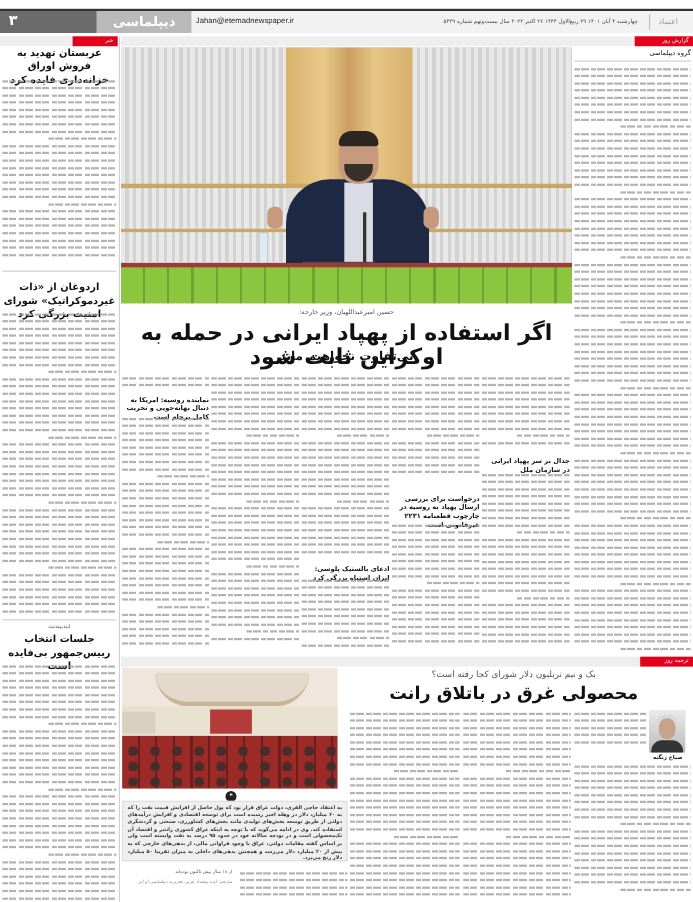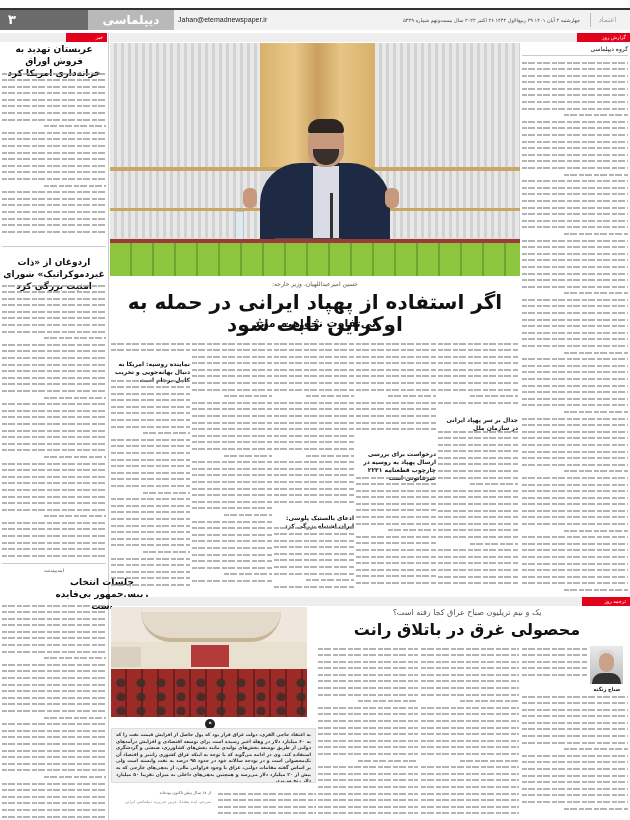--- a/index.html
+++ b/index.html
@@ -80,21 +80,21 @@
   <div class="logo">اعتماد</div>
 </div>
 
 <div class="tab-bar" style="left:0;top:33px;width:107px;"></div>
 <div class="red-tab" style="left:66px;top:33px;width:41px;">خبر</div>
 <div class="tab-bar" style="left:110px;top:33px;width:520px;"></div>
 <div class="red-tab" style="left:577px;top:33px;width:53px;">گزارش روز</div>
 
 <div class="vline" style="left:108px;top:33px;height:787px;"></div>
 
-<div class="headline-sm" style="left:2px;top:43px;width:104px;">عربستان تهدید به فروش اوراق خزانه‌داری امریکا کرد</div>
+<div class="headline-sm" style="left:2px;top:43px;width:104px;">عربستان تهدید به فروش اوراق خزانه‌داری فایده کرد</div>
 <div class="col-text" style="left:2px;top:70px;width:104px;height:168px;" id="ls1">
     <div class="filler-line"></div>
     <div class="filler-line"></div>
     <div class="filler-line"></div>
     <div class="filler-line"></div>
     <div class="filler-line"></div>
     <div class="filler-line"></div>
     <div class="filler-line"></div>
     <div class="filler-line"></div>
     <div class="filler-line short"></div>
@@ -158,21 +158,21 @@
     <div class="filler-line"></div>
     <div class="filler-line"></div>
     <div class="filler-line"></div>
     <div class="filler-line"></div>
     <div class="filler-line"></div>
     <div class="filler-line"></div>
   </div>
 <div class="hline" style="left:2px;top:563px;width:104px;"></div>
 
 <div class="kicker" style="left:2px;top:567px;width:104px;font-size:5px;">ایندیپندنت</div>
-<div class="headline-sm" style="left:2px;top:576px;width:104px;margin-left:48px;">جلسات انتخاب رییس‌جمهور بی‌فایده است</div>
+<div class="headline-sm" style="left:2px;top:576px;width:104px;">جلسات انتخاب رییس‌جمهور بی‌فایده است</div>
 <div class="col-text" style="left:2px;top:602px;width:104px;height:218px;" id="ls3">
     <div class="filler-line"></div>
     <div class="filler-line"></div>
     <div class="filler-line"></div>
     <div class="filler-line"></div>
     <div class="filler-line"></div>
     <div class="filler-line"></div>
     <div class="filler-line"></div>
     <div class="filler-line"></div>
     <div class="filler-line short"></div>
@@ -515,21 +515,21 @@
 
 <div class="photo-parl">
   <div class="stage"></div>
     <div class="wing-l"></div>
     <div class="ceil"></div>
     <div class="banner"></div>
   <div class="seats"></div>
     <div class="heads"></div>
 </div>
 
-<div class="kicker" style="left:312px;top:608px;width:310px;font-size:8px;">یک و نیم تریلیون صباح عراق کجا رفته است؟</div>
+<div class="kicker" style="left:312px;top:608px;width:310px;font-size:8px;">یک و نیم تریلیون دلار شورای کجا رفته است؟</div>
 <div class="headline-sm" style="left:312px;top:620px;width:310px;font-size:16px;line-height:20px;font-weight:900;">محصولی غرق در باتلاق رانت</div>
 
 <div class="author-photo">
   <div class="bg"></div>
     <div class="hair"></div>
     <div class="face"></div>
     <div class="suit"></div>
 </div>
 <div class="sub-h" style="position:absolute;left:587px;top:685px;width:40px;font-size:5px;text-align:center;">صباح زنگنه</div>
 

